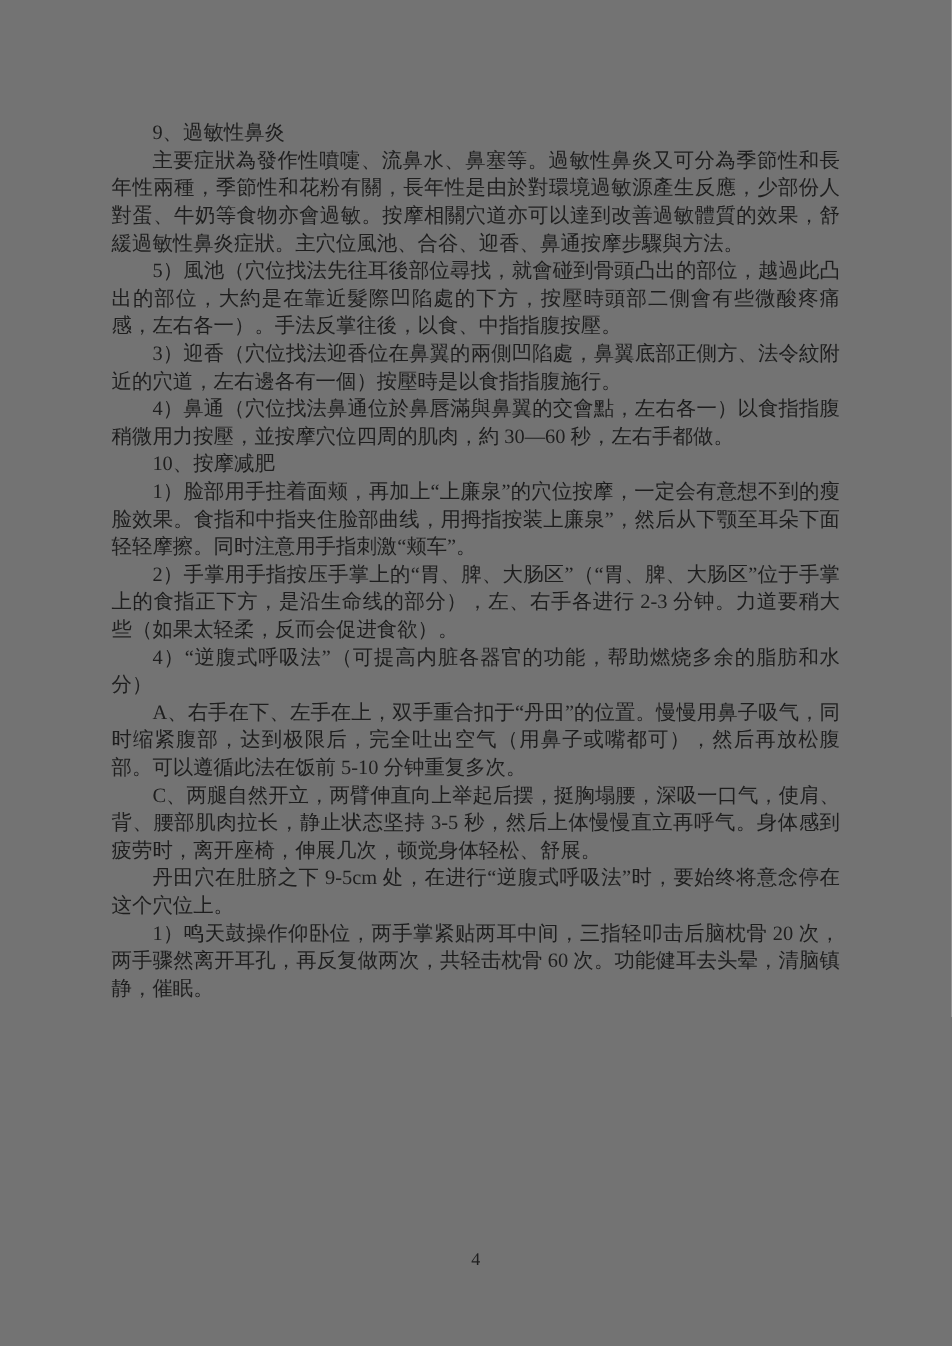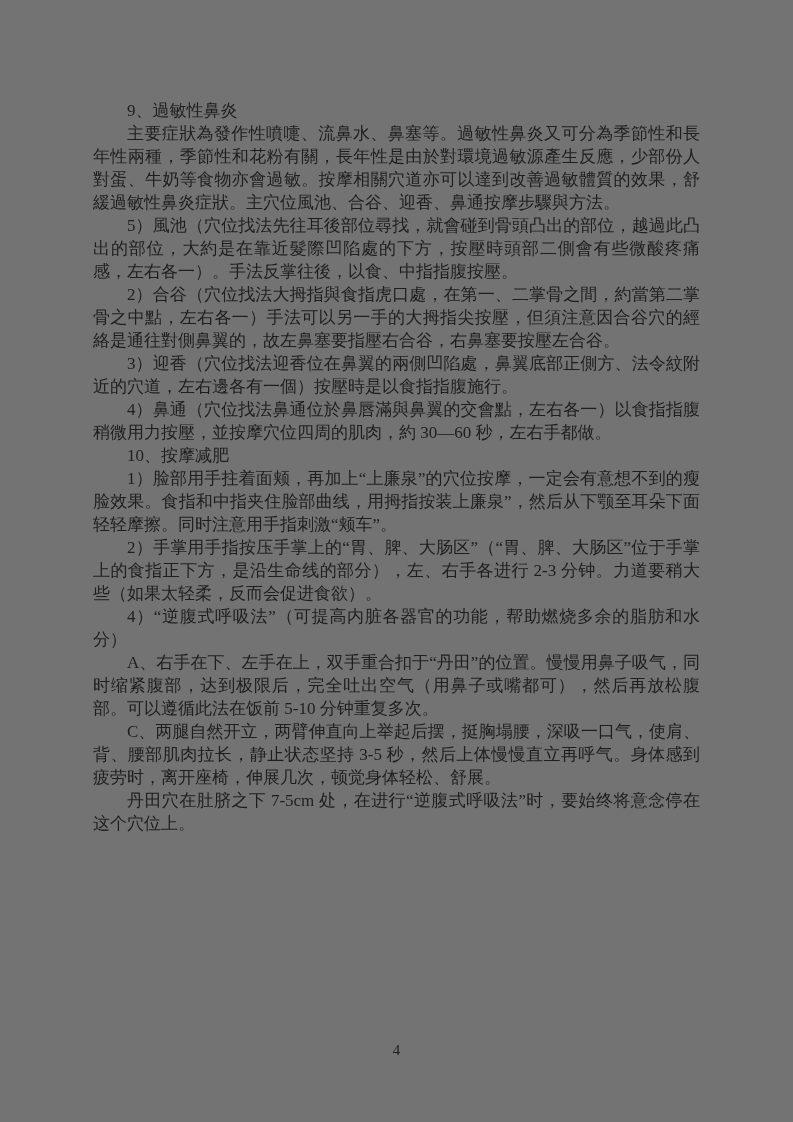--- a/index.html
+++ b/index.html
@@ -51,29 +51,29 @@
 </style>
 </head>
 <body>
 
 <div class="page">
 
   <main class="body-text">
     <p>9、過敏性鼻炎</p>
     <p>主要症狀為發作性噴嚏、流鼻水、鼻塞等。過敏性鼻炎又可分為季節性和長年性兩種，季節性和花粉有關，長年性是由於對環境過敏源產生反應，少部份人對蛋、牛奶等食物亦會過敏。按摩相關穴道亦可以達到改善過敏體質的效果，舒緩過敏性鼻炎症狀。主穴位風池、合谷、迎香、鼻通按摩步驟與方法。</p>
     <p>5）風池（穴位找法先往耳後部位尋找，就會碰到骨頭凸出的部位，越過此凸出的部位，大約是在靠近髮際凹陷處的下方，按壓時頭部二側會有些微酸疼痛感，左右各一）。手法反掌往後，以食、中指指腹按壓。</p>
-    <p>2）合谷（穴位找法大拇指與食指虎口處，在第一、二掌骨之間，約當第二掌骨之中點，左右各一）手法可以另一手的大拇指尖按壓，但須注意因合谷穴的經絡是通往對側鼻翼的，故左鼻塞要指壓右合谷，右鼻塞要按壓左合谷。</p>
     <p>3）迎香（穴位找法迎香位在鼻翼的兩側凹陷處，鼻翼底部正側方、法令紋附近的穴道，左右邊各有一個）按壓時是以食指指腹施行。</p>
     <p>4）鼻通（穴位找法鼻通位於鼻唇滿與鼻翼的交會點，左右各一）以食指指腹稍微用力按壓，並按摩穴位四周的肌肉，約 30—60 秒，左右手都做。</p>
     <p>10、按摩减肥</p>
     <p>1）脸部用手拄着面颊，再加上“上廉泉”的穴位按摩，一定会有意想不到的瘦脸效果。食指和中指夹住脸部曲线，用拇指按装上廉泉”，然后从下颚至耳朵下面轻轻摩擦。同时注意用手指刺激“颊车”。</p>
     <p>2）手掌用手指按压手掌上的“胃、脾、大肠区”（“胃、脾、大肠区”位于手掌上的食指正下方，是沿生命线的部分），左、右手各进行 2-3 分钟。力道要稍大些（如果太轻柔，反而会促进食欲）。</p>
     <p>4）“逆腹式呼吸法”（可提高内脏各器官的功能，帮助燃烧多余的脂肪和水分）</p>
     <p>A、右手在下、左手在上，双手重合扣于“丹田”的位置。慢慢用鼻子吸气，同时缩紧腹部，达到极限后，完全吐出空气（用鼻子或嘴都可），然后再放松腹部。可以遵循此法在饭前 5-10 分钟重复多次。</p>
     <p>C、两腿自然开立，两臂伸直向上举起后摆，挺胸塌腰，深吸一口气，使肩、背、腰部肌肉拉长，静止状态坚持 3-5 秒，然后上体慢慢直立再呼气。身体感到疲劳时，离开座椅，伸展几次，顿觉身体轻松、舒展。</p>
-    <p>丹田穴在肚脐之下 7-5cm 处，在进行“逆腹式呼吸法”时，要始终将意念停在这个穴位上。</p>
+    <p>丹田穴在肚脐之下 9-5cm 处，在进行“逆腹式呼吸法”时，要始终将意念停在这个穴位上。</p>
+    <p>1）鸣天鼓操作仰卧位，两手掌紧贴两耳中间，三指轻叩击后脑枕骨 20 次，两手骤然离开耳孔，再反复做两次，共轻击枕骨 60 次。功能健耳去头晕，清脑镇静，催眠。</p>
   </main>
 
   <div class="page-footer">
     <span>4</span>
   </div>
 
 </div>
 
 </body></html>

